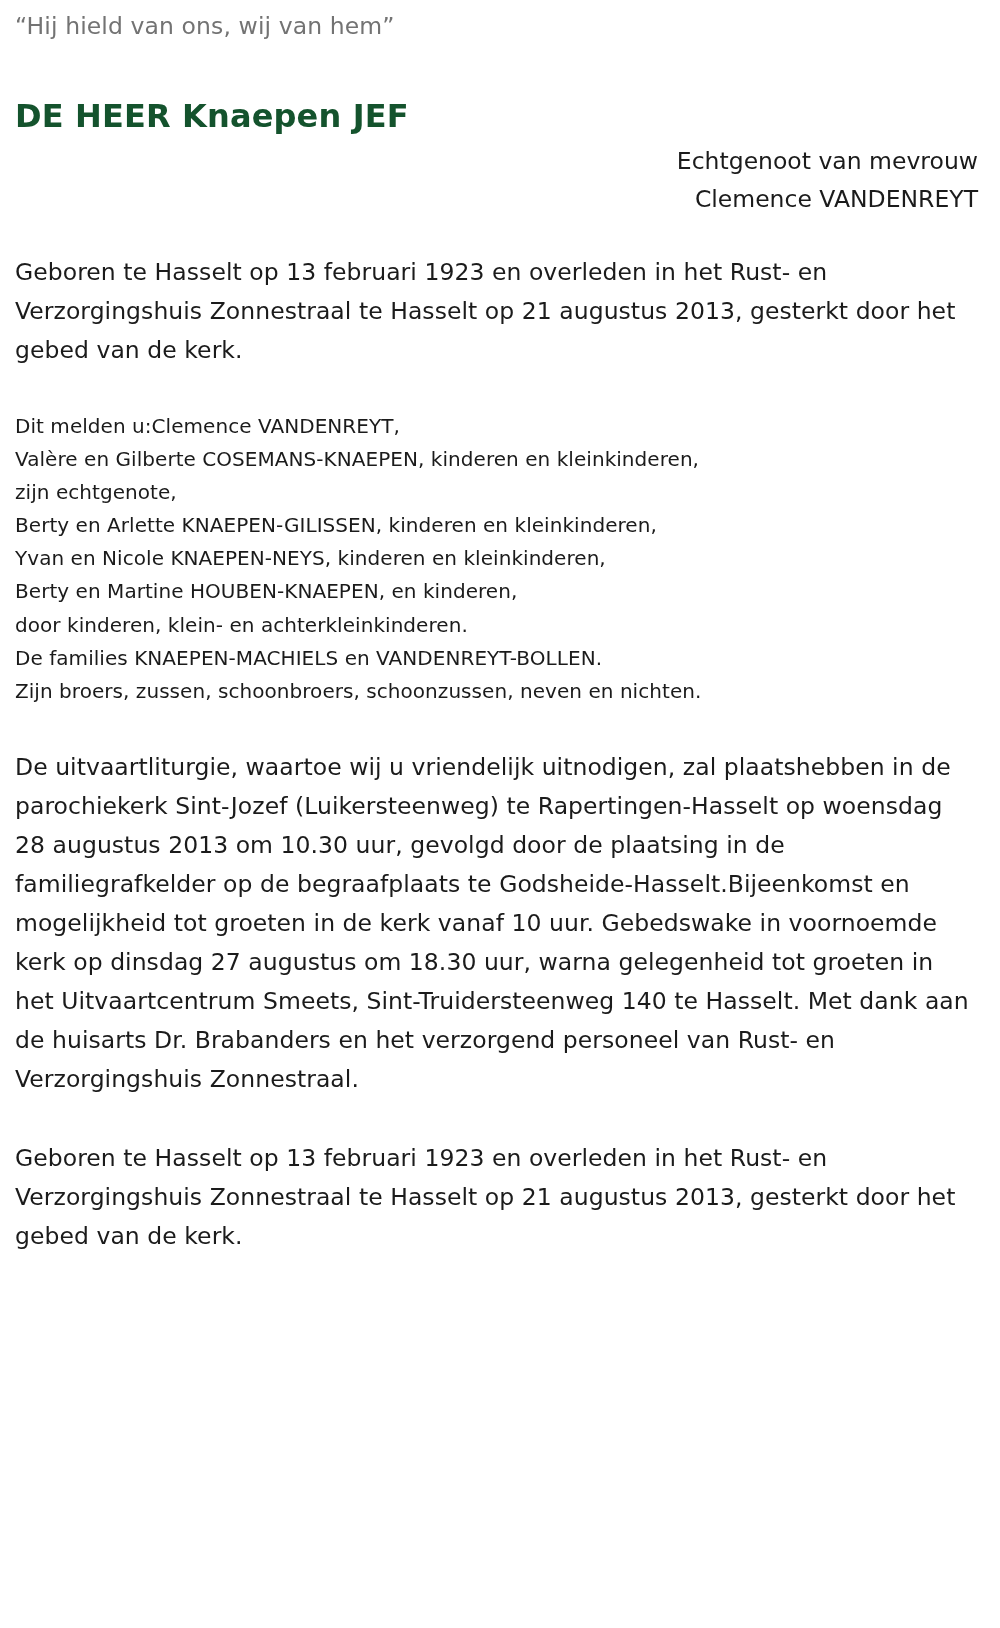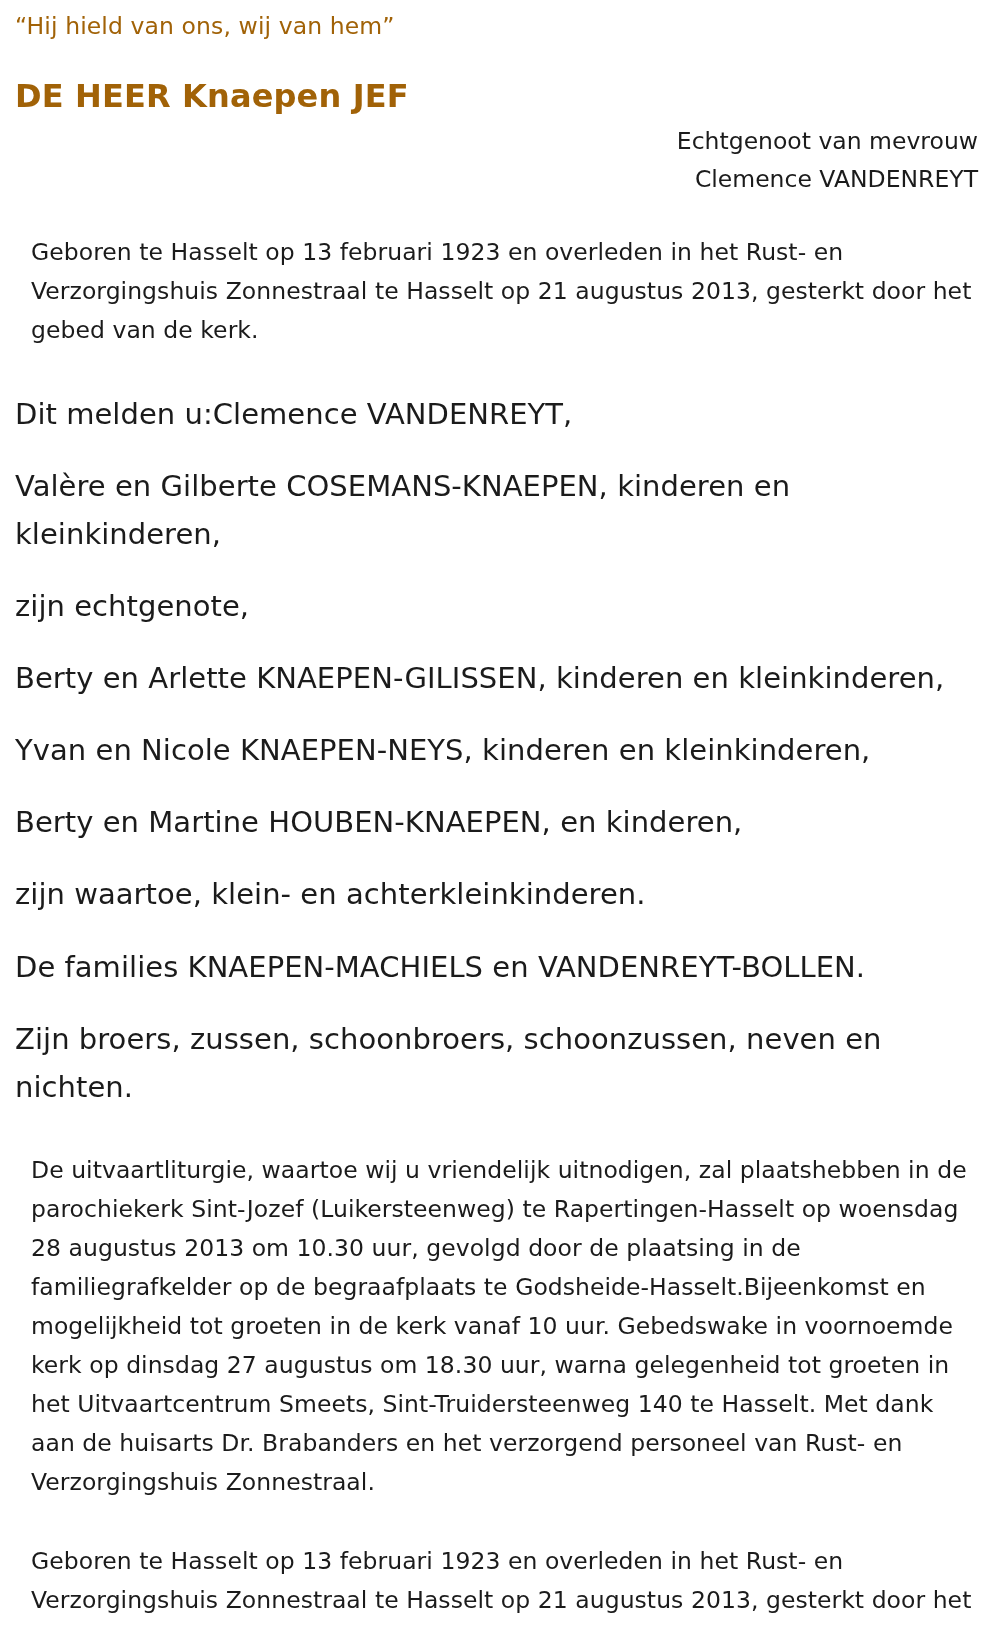--- a/index.html
+++ b/index.html
@@ -17,59 +17,58 @@
   }
   .page {
     width: 1000px;
     box-sizing: border-box;
     padding: 10px 22px 16px 15px;
   }
 
   .quote {
     font-size: 23.5px;
     line-height: 1.42;
-    color: #a16207;
+    color: #737373;
     font-weight: 400;
-    margin: 0 0 34px 0;
+    margin: 0 0 54px 0;
     letter-spacing: 0.1px;
   }
 
   .deceased-name {
     font-size: 32px;
     font-weight: 700;
     line-height: 1.22;
     margin: 0 0 6px 0;
     letter-spacing: 0.15px;
-    color: #a16207;
+    color: #14532d;
   }
 
   .spouse-block {
     font-size: 23.5px;
     line-height: 1.62;
     margin: 0 0 34px 0;
     font-weight: 400;
   }
   .spouse-block .ln { display: block; text-align: right; }
 
   p.para {
     font-size: 23.5px;
     line-height: 1.66;
-    margin: 0 0 40px 16px;
+    margin: 0 0 40px 0;
     font-weight: 400;
     letter-spacing: 0.05px;
   }
   p.para:last-child { margin-bottom: 0; }
 
   .lines .ln {
     display: block;
-    font-size: 29px;
+    font-size: 20px;
     line-height: 1.66;
     font-weight: 400;
     letter-spacing: 0.05px;
-    margin-top: 24px;
   }
   .lines {
     margin: 0 0 40px 0;
   }
 </style>
 </head>
 <body>
 
 <div class="page">
 
@@ -84,21 +83,21 @@
 
   <p class="para">Geboren te Hasselt op 13 februari 1923 en overleden in het Rust- en Verzorgingshuis Zonnestraal te Hasselt op 21 augustus 2013, gesterkt door het gebed van de kerk.</p>
 
   <div class="lines">
     <span class="ln">Dit melden u:Clemence VANDENREYT,</span>
     <span class="ln">Valère en Gilberte COSEMANS-KNAEPEN, kinderen en kleinkinderen,</span>
     <span class="ln">zijn echtgenote,</span>
     <span class="ln">Berty en Arlette KNAEPEN-GILISSEN, kinderen en kleinkinderen,</span>
     <span class="ln">Yvan en Nicole KNAEPEN-NEYS, kinderen en kleinkinderen,</span>
     <span class="ln">Berty en Martine HOUBEN-KNAEPEN, en kinderen,</span>
-    <span class="ln">zijn waartoe, klein- en achterkleinkinderen.</span>
+    <span class="ln">door kinderen, klein- en achterkleinkinderen.</span>
     <span class="ln">De families KNAEPEN-MACHIELS en VANDENREYT-BOLLEN.</span>
     <span class="ln">Zijn broers, zussen, schoonbroers, schoonzussen, neven en nichten.</span>
   </div>
 
   <p class="para">De uitvaartliturgie, waartoe wij u vriendelijk uitnodigen, zal plaatshebben in de parochiekerk Sint-Jozef (Luikersteenweg) te Rapertingen-Hasselt op woensdag 28 augustus 2013 om 10.30 uur, gevolgd door de plaatsing in de familiegrafkelder op de begraafplaats te Godsheide-Hasselt.Bijeenkomst en mogelijkheid tot groeten in de kerk vanaf 10 uur. Gebedswake in voornoemde kerk op dinsdag 27 augustus om 18.30 uur, warna gelegenheid tot groeten in het Uitvaartcentrum Smeets, Sint-Truidersteenweg 140 te Hasselt. Met dank aan de huisarts Dr. Brabanders en het verzorgend personeel van Rust- en Verzorgingshuis Zonnestraal.</p>
 
 
 
   <p class="para">Geboren te Hasselt op 13 februari 1923 en overleden in het Rust- en Verzorgingshuis Zonnestraal te Hasselt op 21 augustus 2013, gesterkt door het gebed van de kerk.</p>
 

